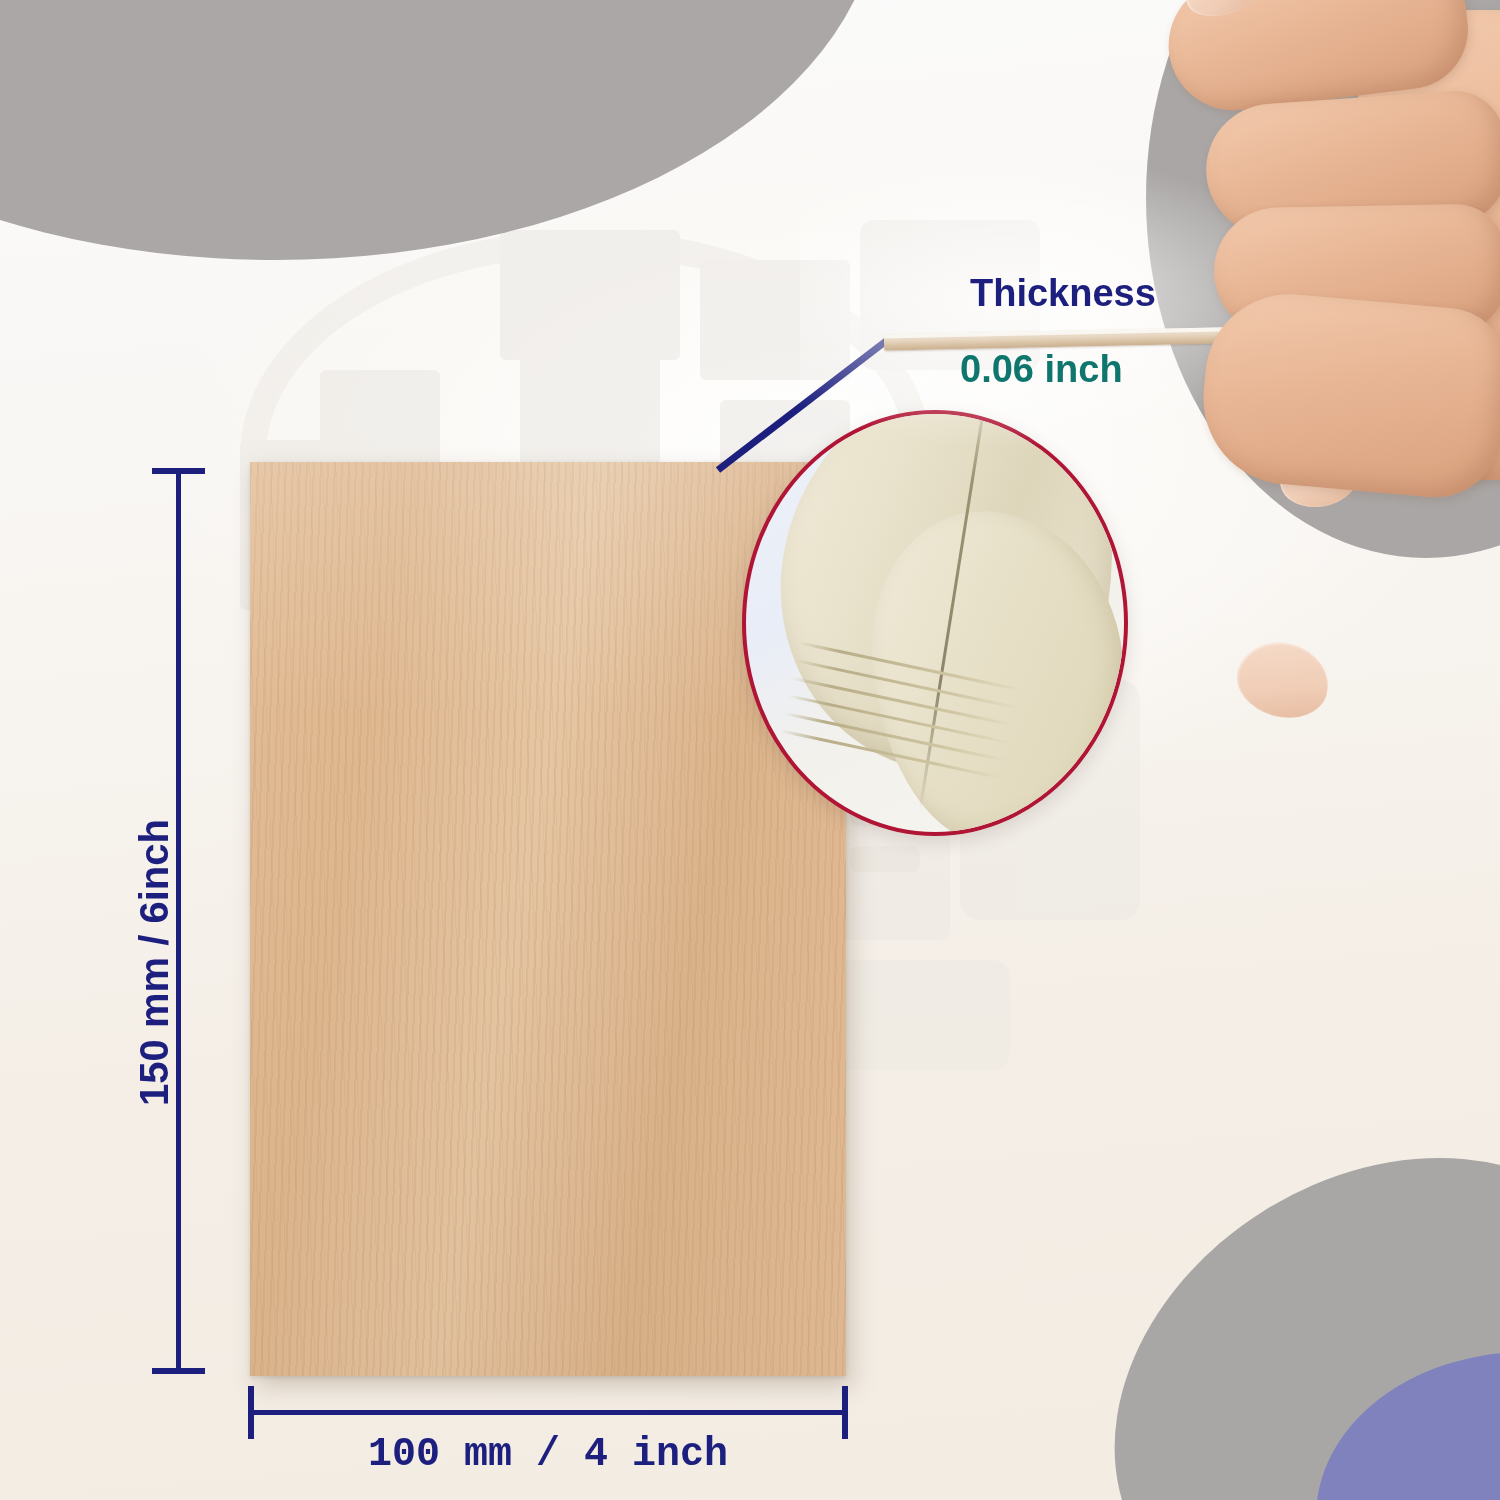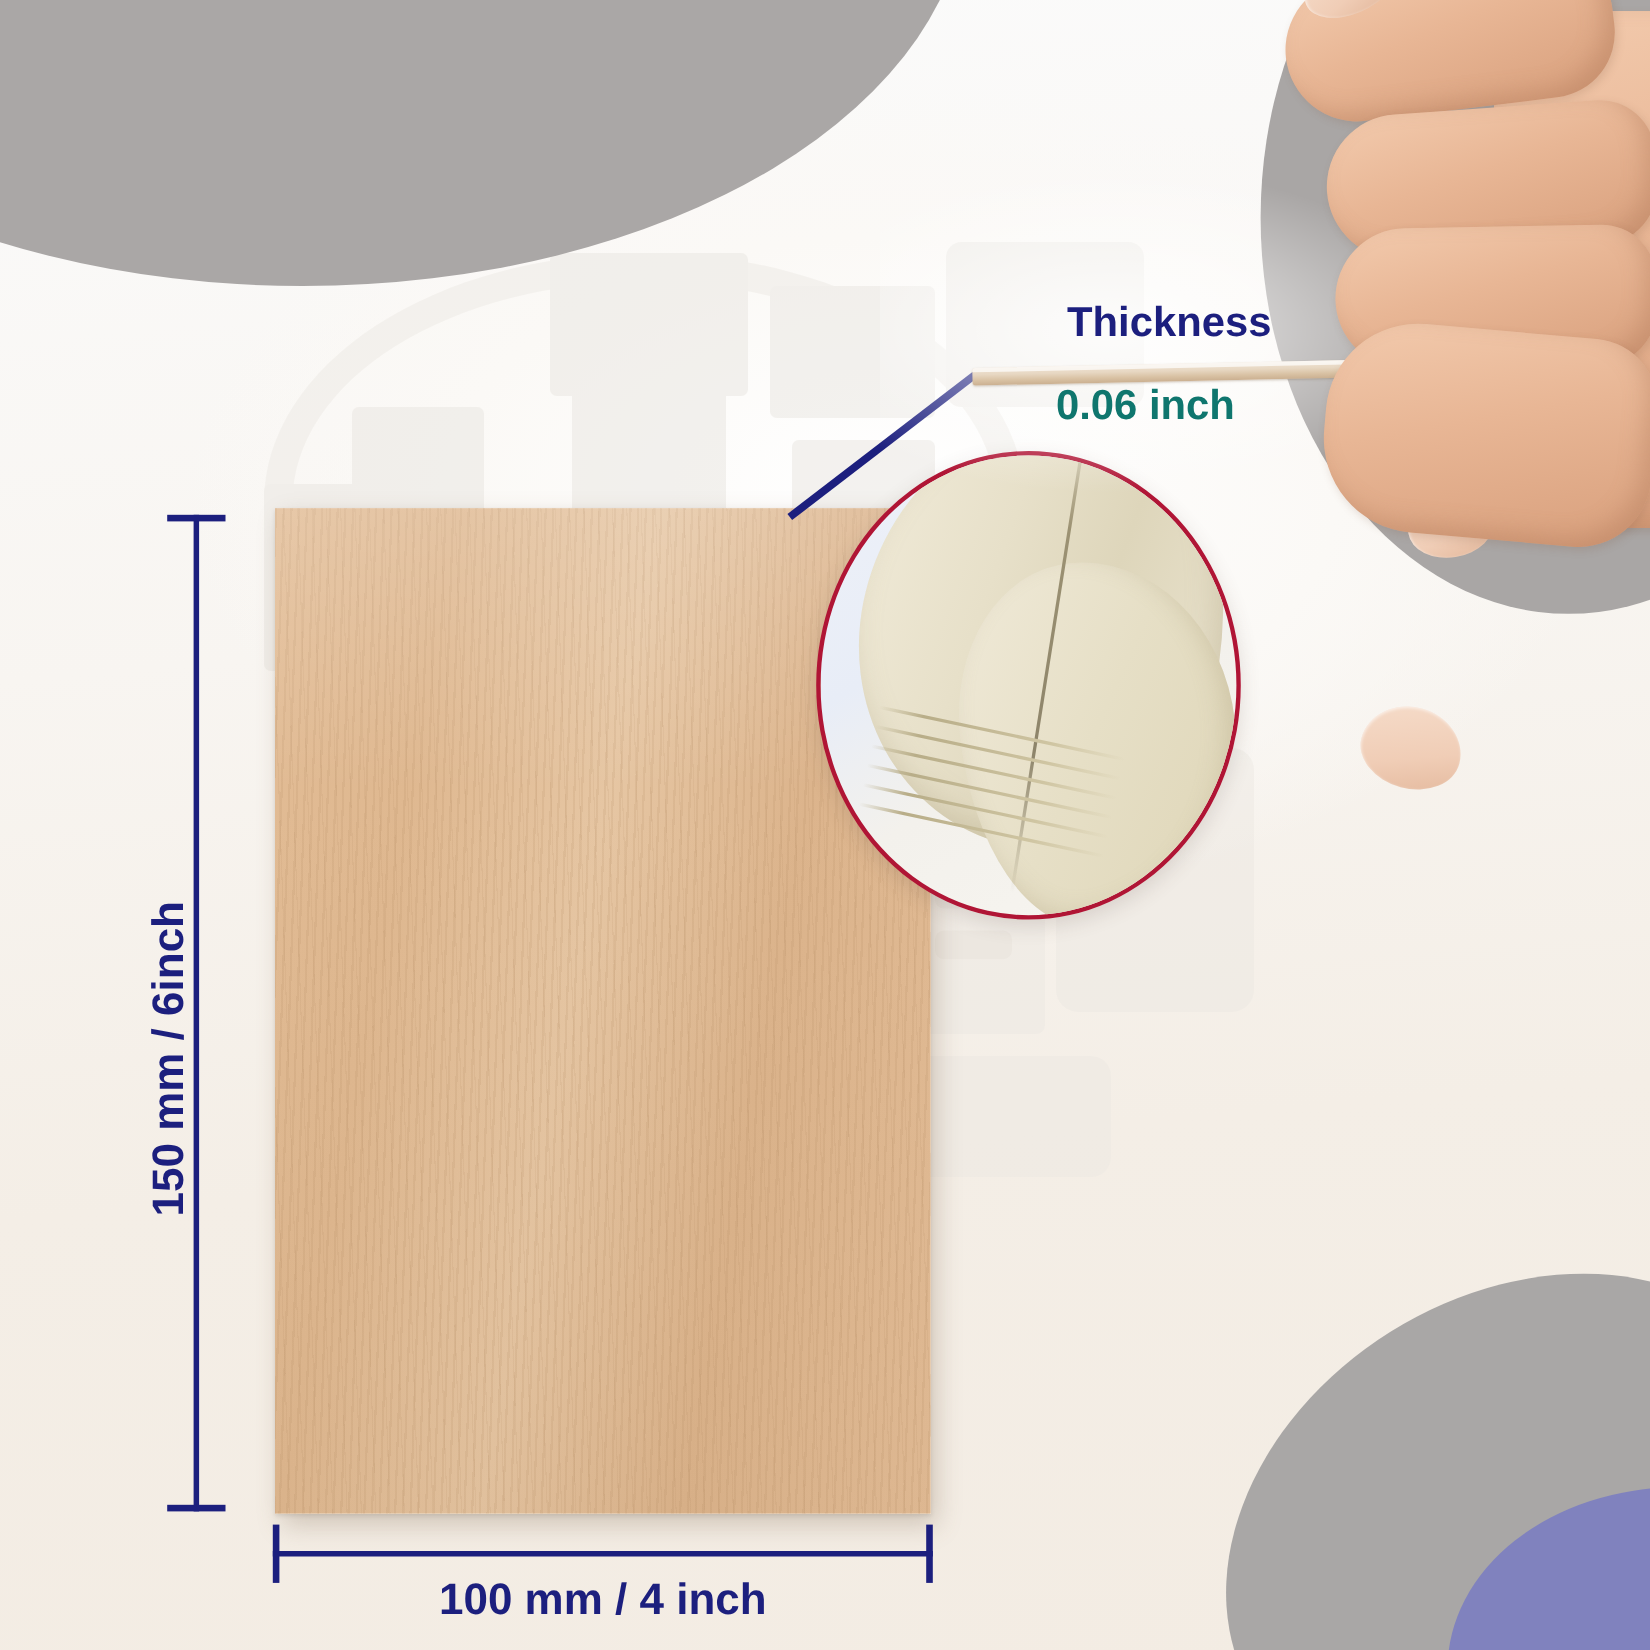--- a/index.html
+++ b/index.html
@@ -57,21 +57,21 @@
   .dim-v-cap-t{position:absolute;left:152px;top:468px;width:53px;height:6px;}
   .dim-v-cap-b{position:absolute;left:152px;top:1368px;width:53px;height:6px;}
   .dim-h{position:absolute;left:248px;top:1410px;width:600px;height:5px;}
   .dim-h-cap-l{position:absolute;left:248px;top:1386px;width:6px;height:53px;}
   .dim-h-cap-r{position:absolute;left:842px;top:1386px;width:6px;height:53px;}
 
   .label-v{position:absolute;left:-6px;top:940px;width:320px;
     transform:rotate(-90deg);transform-origin:50% 50%;
     text-align:center;font-size:40px;font-weight:bold;color:#1c1f7e;white-space:nowrap;}
   .label-h{position:absolute;left:248px;top:1432px;width:600px;text-align:center;
-    font-size:40px;font-weight:bold;color:#1c1f7e;}
+    font-size:40px;font-weight:bold;color:#1c1f7e;font-family:Liberation Mono, monospace;}
 
   
   .leader{position:absolute;left:710px;top:330px;width:190px;height:150px;}
 
   
   .mag{position:absolute;left:742px;top:410px;width:378px;height:418px;border-radius:50%;
     border:4px solid #b01535;overflow:hidden;
     background:linear-gradient(150deg,#eef1f8 0%,#e8edf7 36%,#f3f1ec 60%,#f7f5f0 100%);
     box-shadow:0 6px 18px rgba(90,70,60,.16);}
   .mag-sheet{position:absolute;left:38px;top:-44px;width:330px;height:400px;

